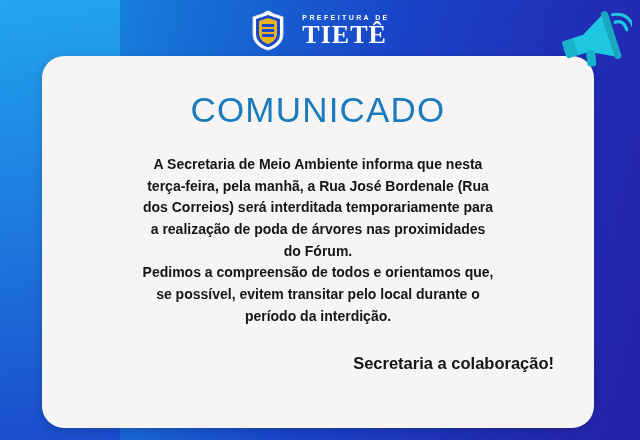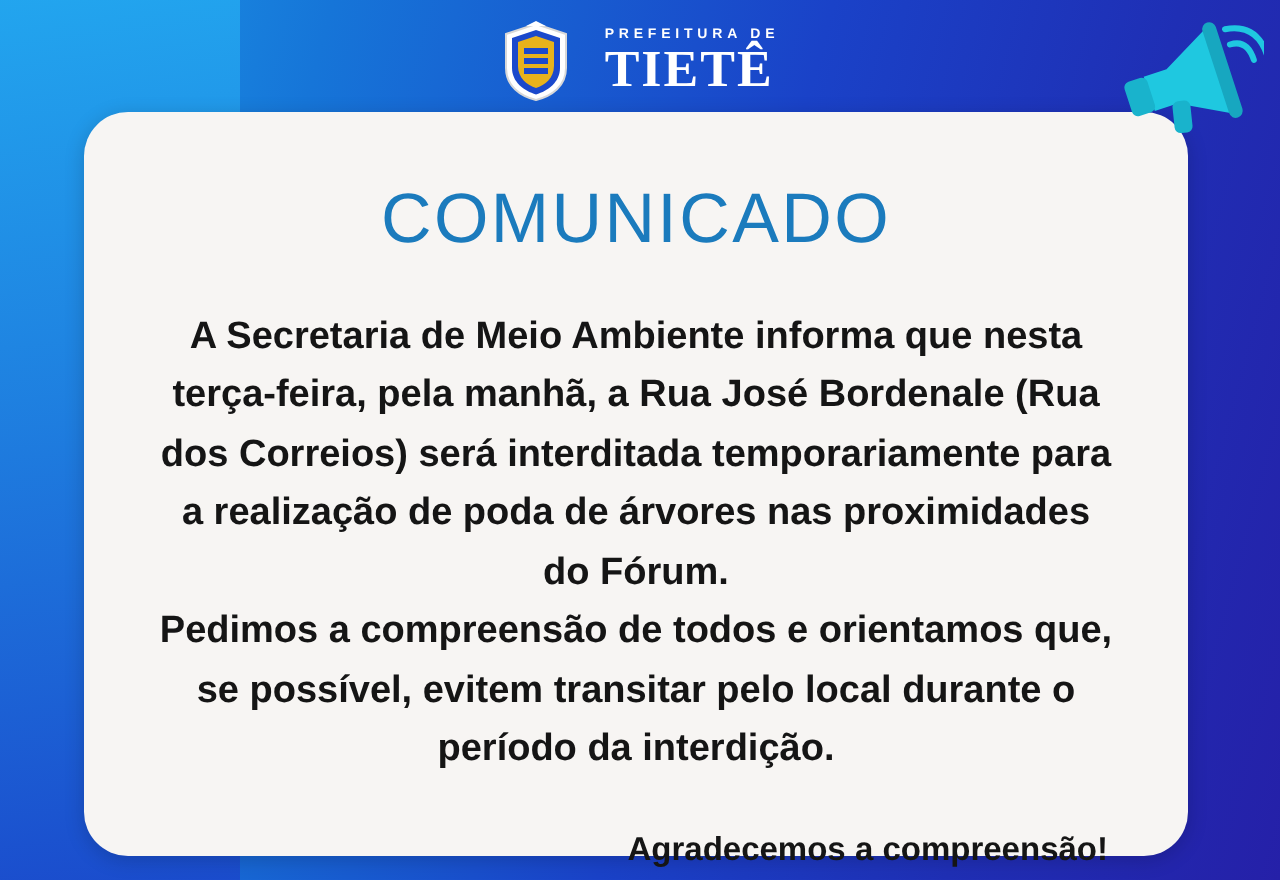--- a/index.html
+++ b/index.html
@@ -97,21 +97,21 @@
     text-align: center;
     color: #1b7bbd;
     font-size: 35px;
     font-weight: normal;
     letter-spacing: 1.2px;
     margin: 8px 0 24px 0;
   }
   .body-text {
     text-align: center;
     color: #151515;
-    font-size: 19px;
+    font-size: 14px;
     font-weight: bold;
     line-height: 1.55;
     margin: 0 6px;
     white-space: pre-line;
   }
   .thanks {
     text-align: right;
     color: #151515;
     font-size: 16.5px;
     font-weight: bold;
@@ -157,16 +157,16 @@
   <div class="card">
     <div class="title">COMUNICADO</div>
     <div class="body-text">A Secretaria de Meio Ambiente informa que nesta
 terça-feira, pela manhã, a Rua José Bordenale (Rua
 dos Correios) será interditada temporariamente para
 a realização de poda de árvores nas proximidades
 do Fórum.
 Pedimos a compreensão de todos e orientamos que,
 se possível, evitem transitar pelo local durante o
 período da interdição.</div>
-    <div class="thanks">Agradecemos a compreensão!</div>
+    <div class="thanks">Secretaria a colaboração!</div>
   </div>
 
 </div>
 
 </body></html>

